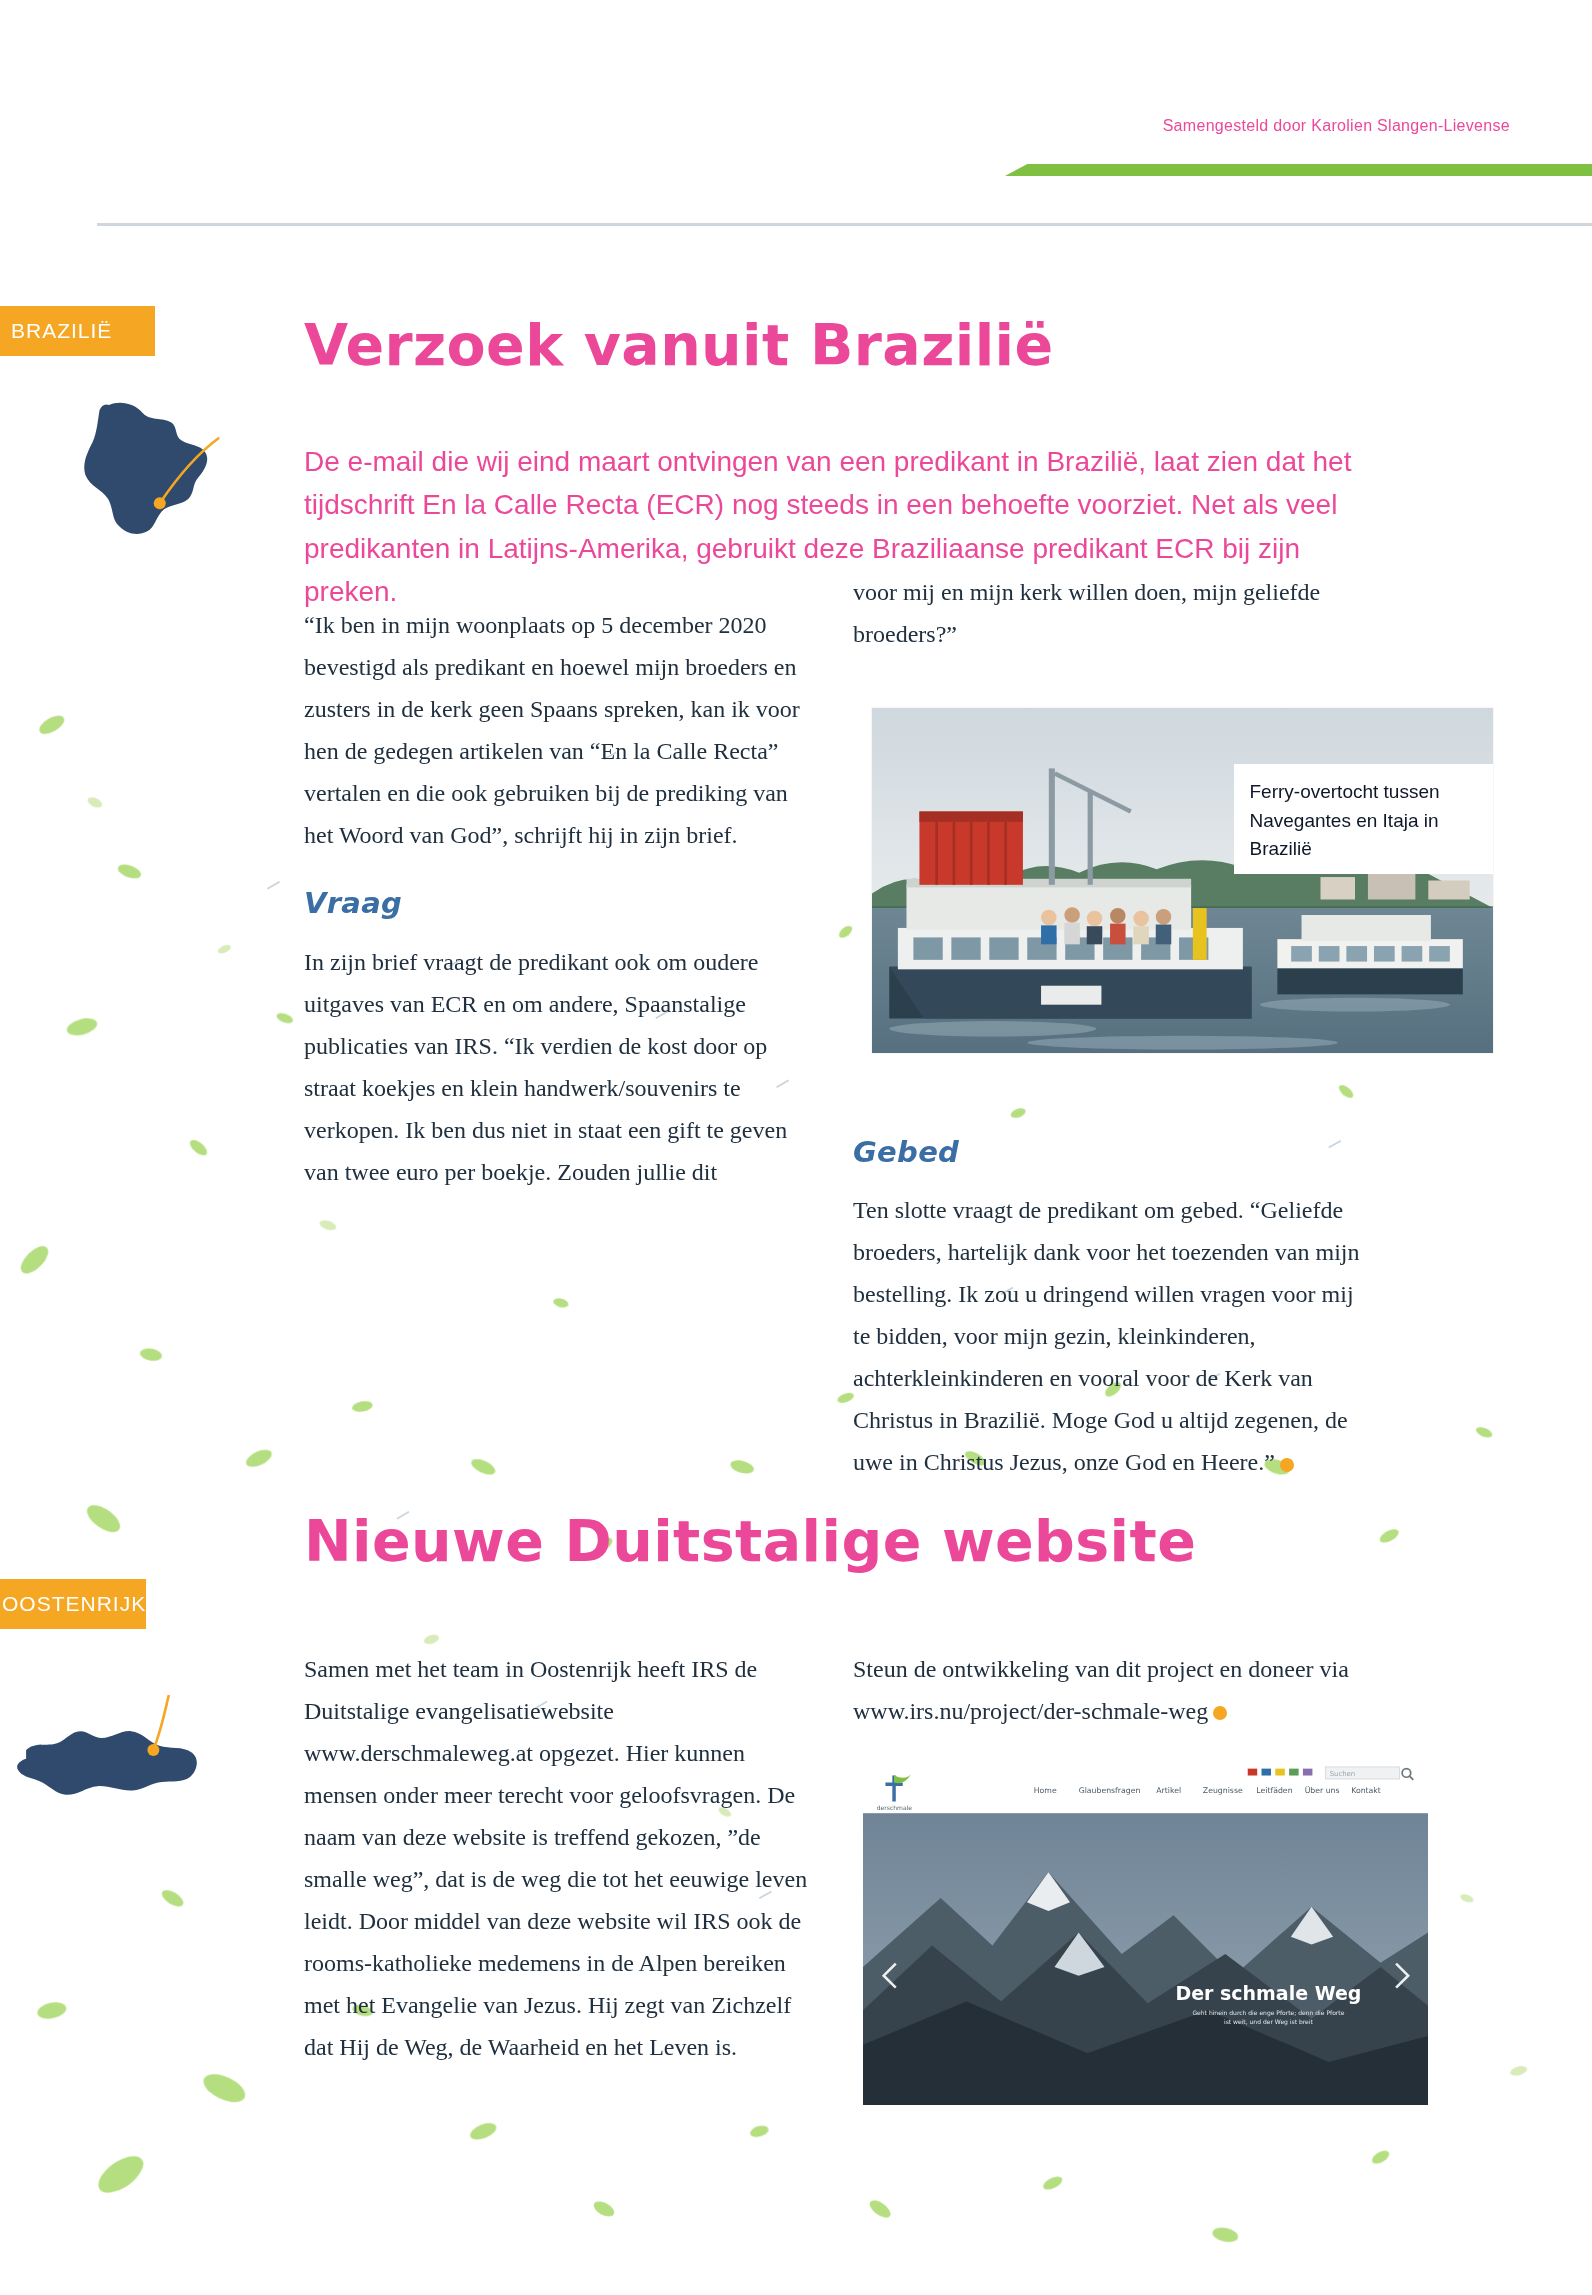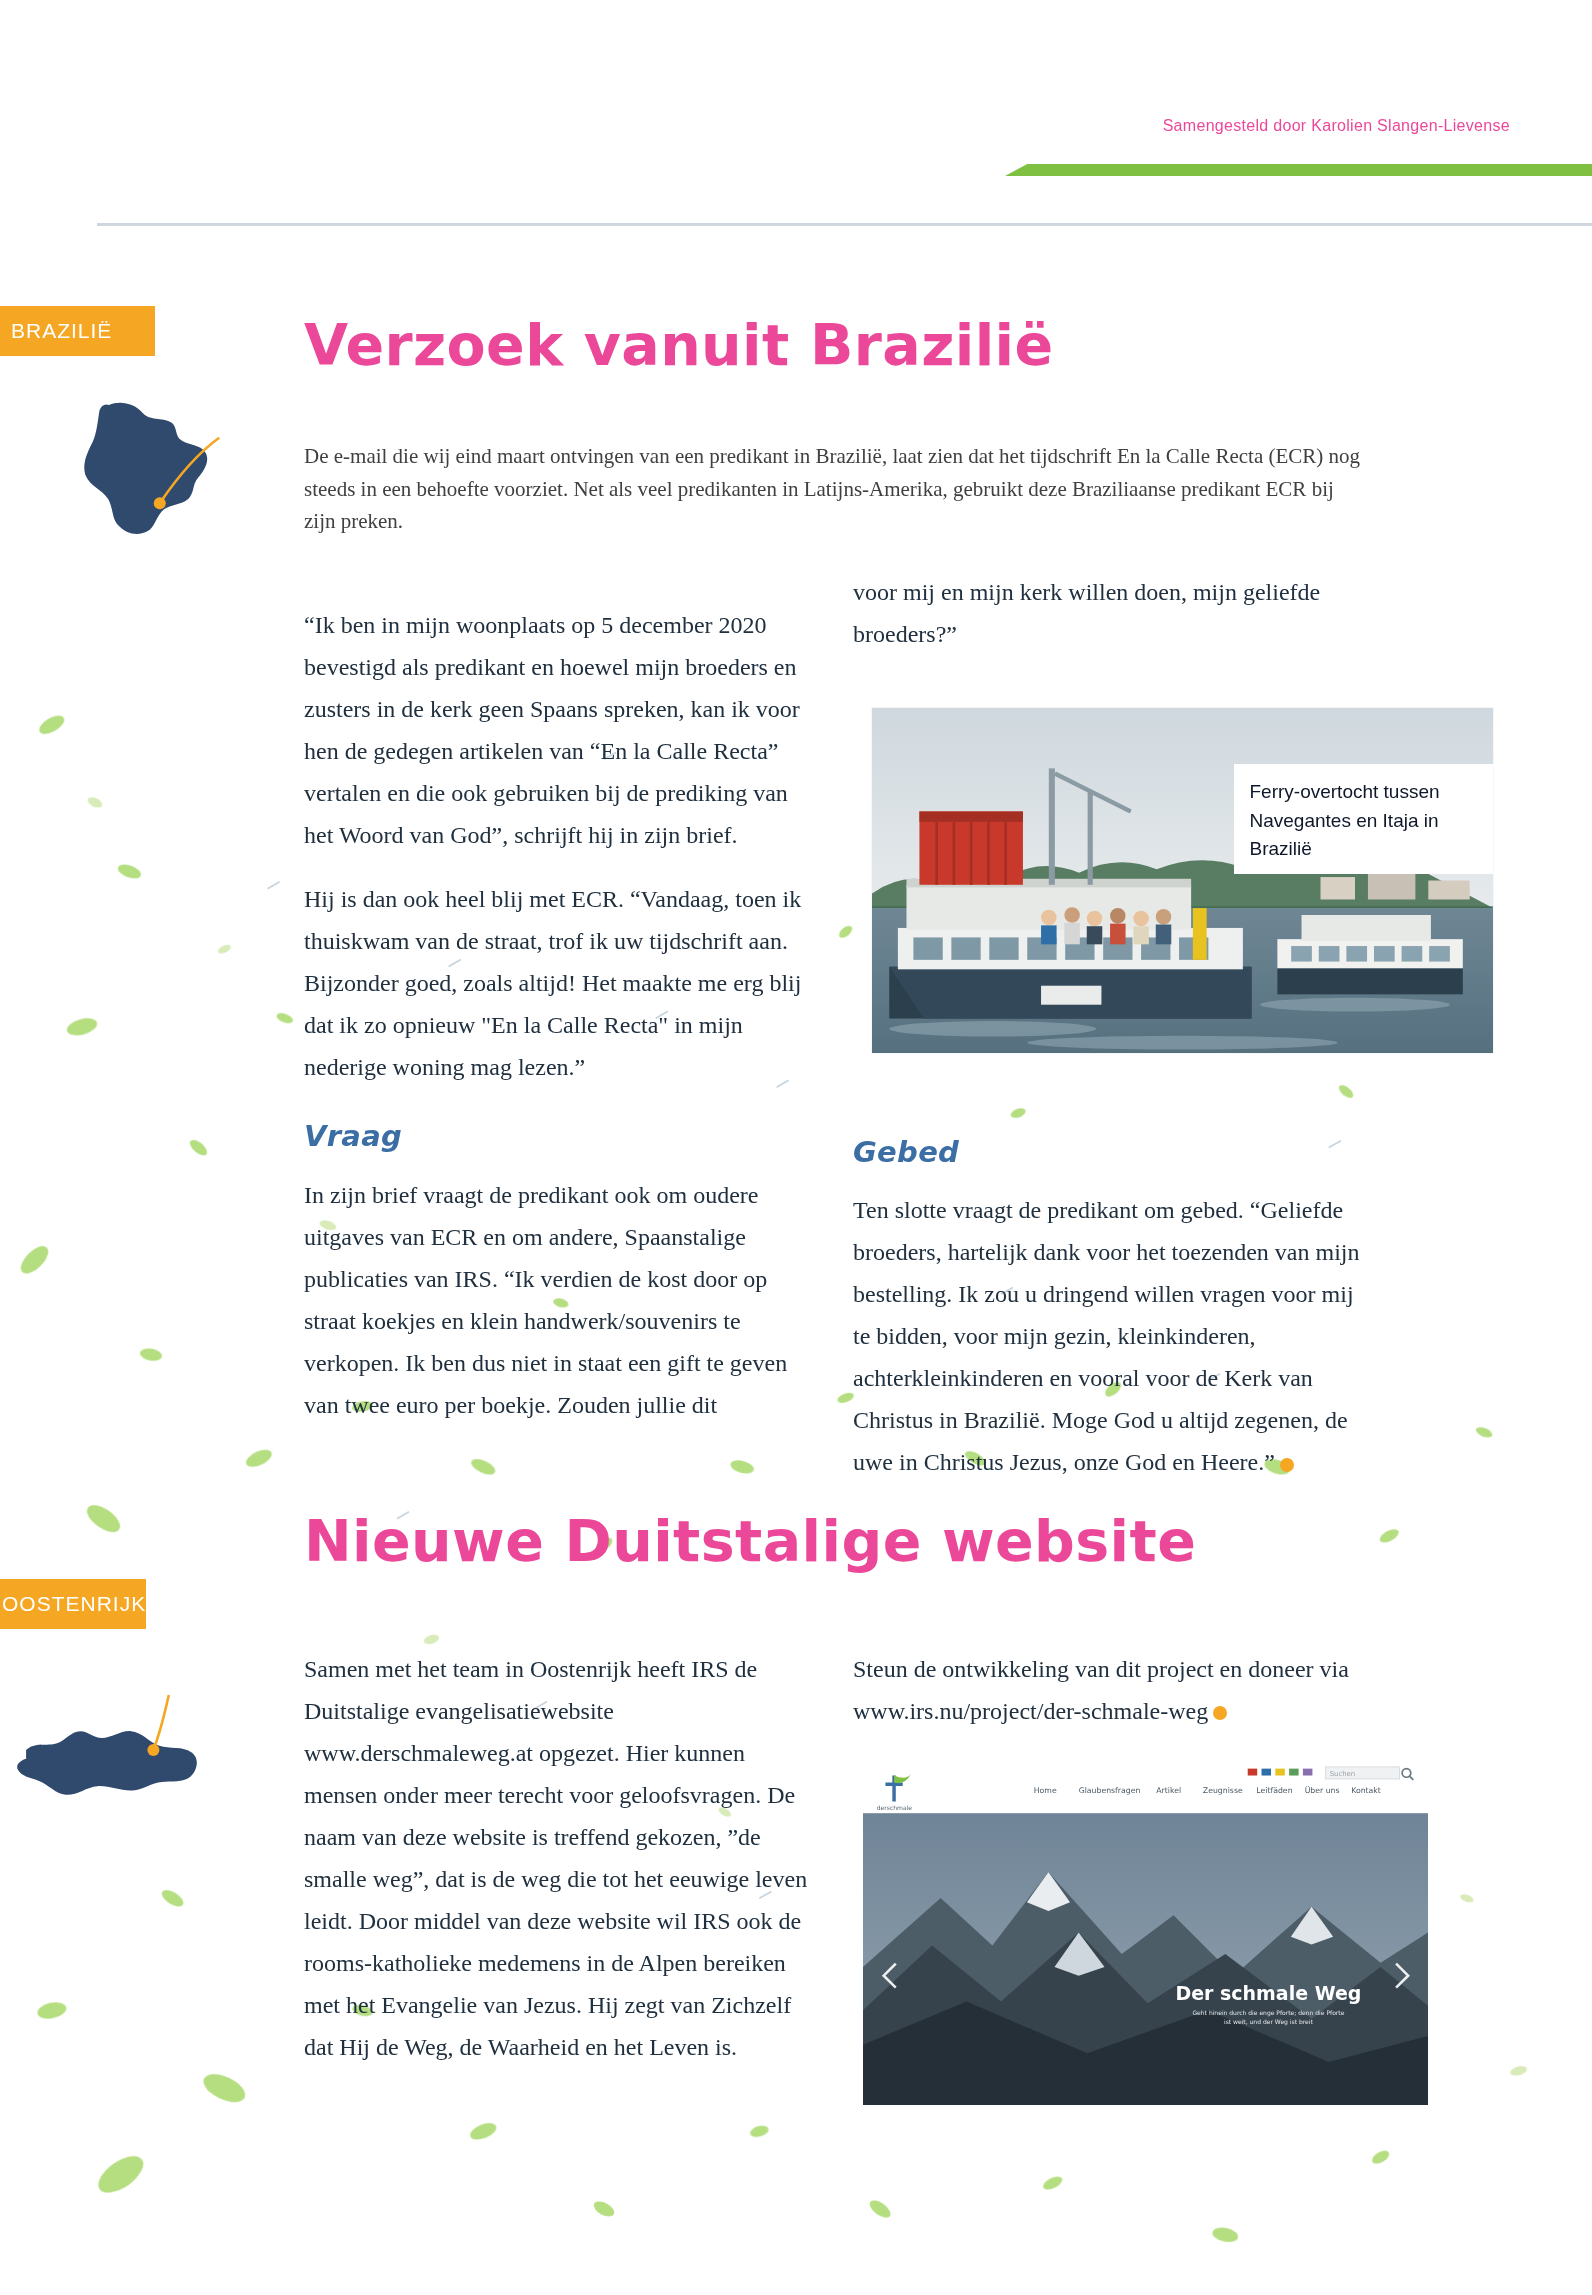--- a/index.html
+++ b/index.html
@@ -60,22 +60,22 @@
     font-weight:bold;
     color:#ec4899;
     font-size:57px;
     letter-spacing:0.4px;
   }
   h1.title.t1 { left:304px; top:312px; }
   h1.title.t2 { left:304px; top:1508px; }
 
   .intro {
     position:absolute; left:304px; top:440px; width:1061px;
-    font-size:21px; line-height:1.55; color:#404040;
-    font-family:Liberation Serif, serif;
+    font-size:28px; line-height:1.55; color:#ec4899;
+    font-family:Liberation Sans, sans-serif;
   }
 
   
   .col {
     position:absolute;
     font-family:"Liberation Serif", serif;
     font-size:24px; line-height:1.75; color:#20303f;
   }
   .col p { margin:0 0 22.4px 0; }
   .subhead {
@@ -202,21 +202,20 @@
     <path fill="#2f4a6d" d="M72 14c12-6 30-2 38 8 9 11 24 6 34 12 8 5 4 16 12 21 9 6 22 5 28 14 6 10-2 22-9 30-6 7-4 18-11 24-8 7-20 6-28 12-9 7-10 21-20 26-11 6-25 2-33-7-8-8-6-21-12-31-7-11-21-15-26-27-5-13 2-27 8-39 5-11 6-25 8-37 2-5 6-8 11-6z"></path>
     <circle cx="131" cy="128" r="7" fill="#f5a623"></circle>
     <path d="M131 128 C150 100, 175 70, 200 52" stroke="#f5a623" stroke-width="3" fill="none"></path>
   </svg>
 
   <h1 class="title t1">Verzoek vanuit Brazilië</h1>
   <div class="intro">De e-mail die wij eind maart ontvingen van een predikant in Brazilië, laat zien dat het tijdschrift En la Calle Recta (ECR) nog steeds in een behoefte voorziet. Net als veel predikanten in Latijns-Amerika, gebruikt deze Braziliaanse predikant ECR bij zijn preken.</div>
 
   <div class="col col-left-1">
     <p>“Ik ben in mijn woonplaats op 5 december 2020 bevestigd als predikant en hoewel mijn broeders en zusters in de kerk geen Spaans spreken, kan ik voor hen de gedegen artikelen van “En la Calle Recta” vertalen en die ook gebruiken bij de prediking van het Woord van God”, schrijft hij in zijn brief.</p>
-    <p>Hij is dan ook heel blij met ECR. “Vandaag, toen ik thuiskwam van de straat, trof ik uw tijdschrift aan. Bijzonder goed, zoals altijd! Het maakte me erg blij dat ik zo opnieuw "En la Calle Recta" in mijn nederige woning mag lezen.”</p>
     <div class="subhead">Vraag</div>
     <p>In zijn brief vraagt de predikant ook om oudere uitgaves van ECR en om andere, Spaanstalige publicaties van IRS. “Ik verdien de kost door op straat koekjes en klein handwerk/souvenirs te verkopen. Ik ben dus niet in staat een gift te geven van twee euro per boekje. Zouden jullie dit</p>
   </div>
 
   <div class="col col-right-1">
     <p>voor mij en mijn kerk willen doen, mijn geliefde broeders?”</p>
   </div>
 
   <div class="photo-ferry">
     <svg viewBox="0 0 720 400" width="621" height="345" preserveAspectRatio="none">

